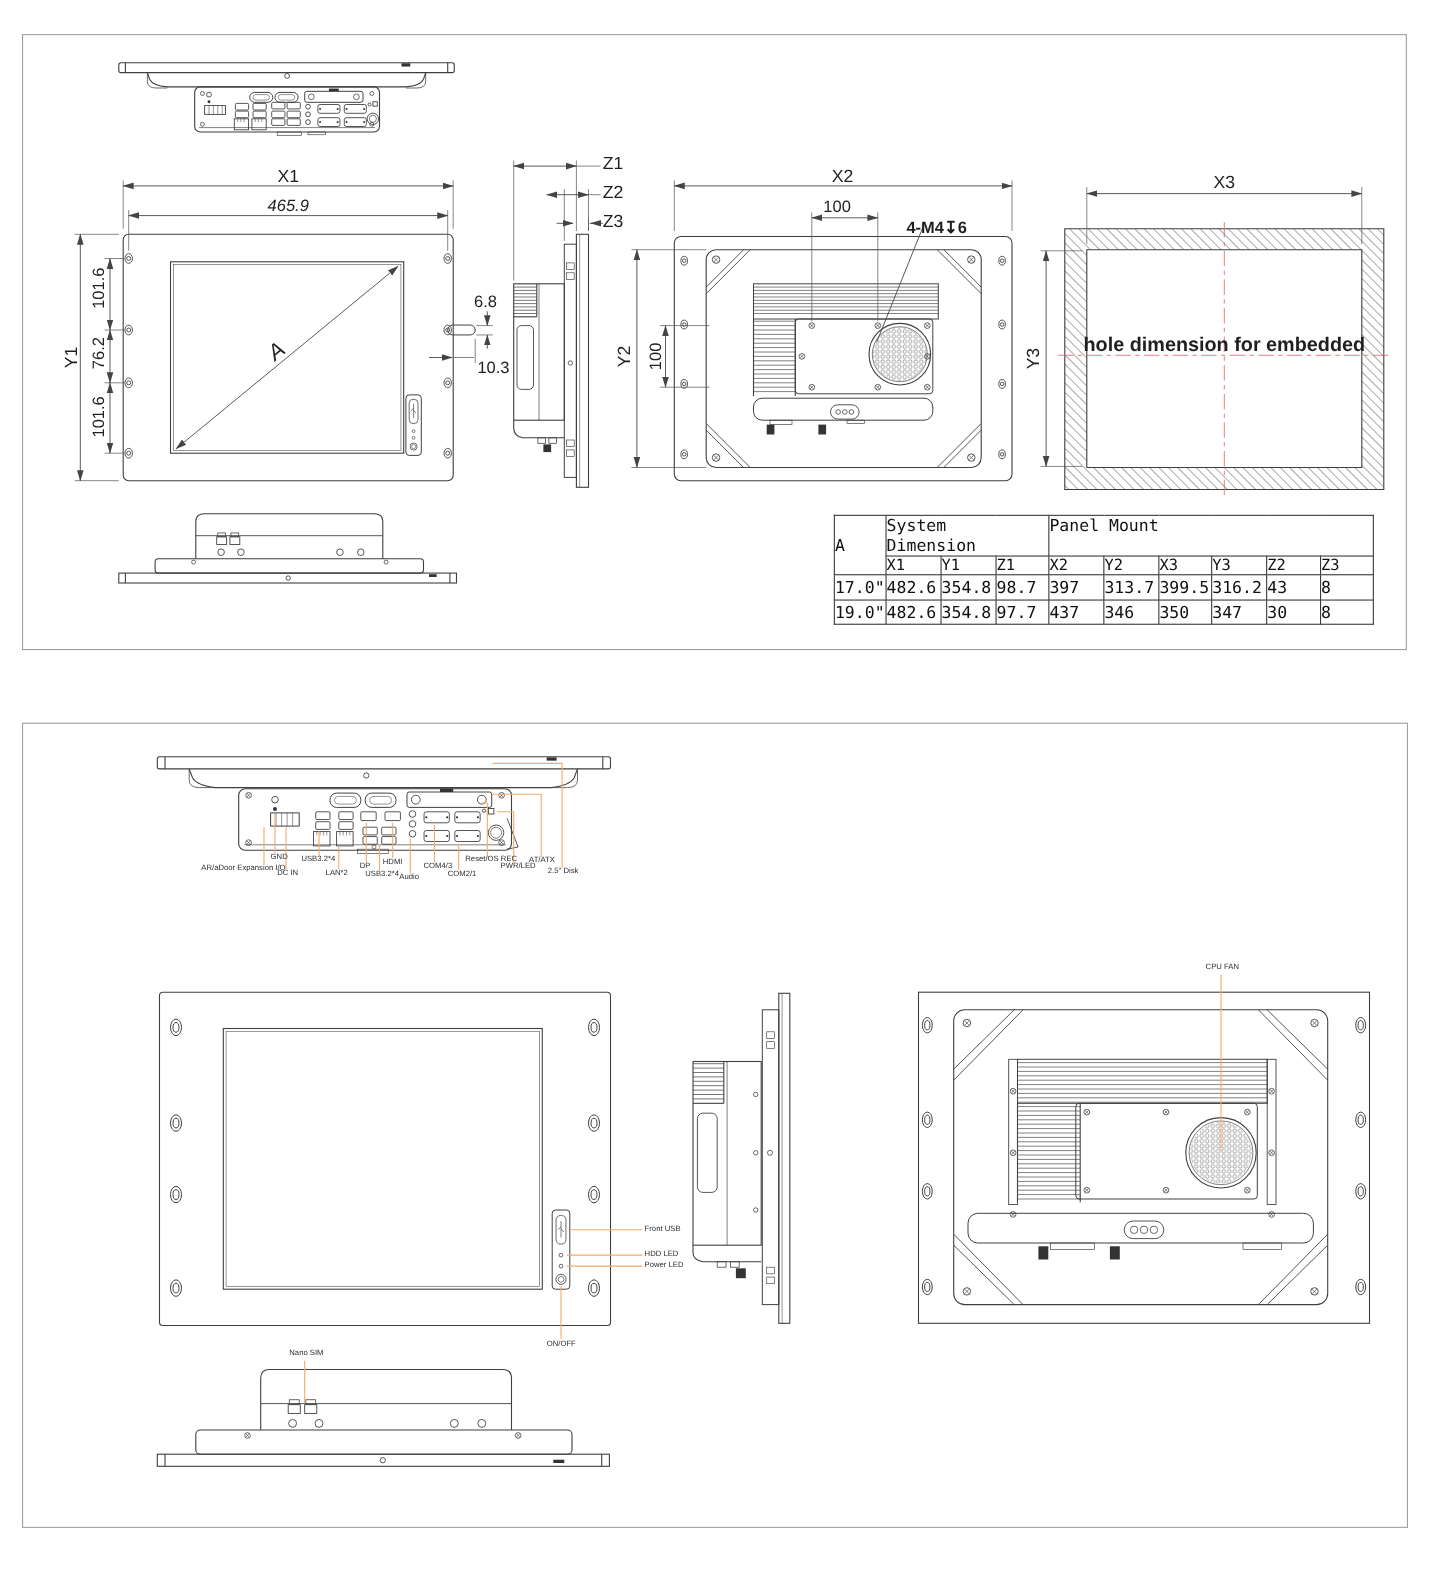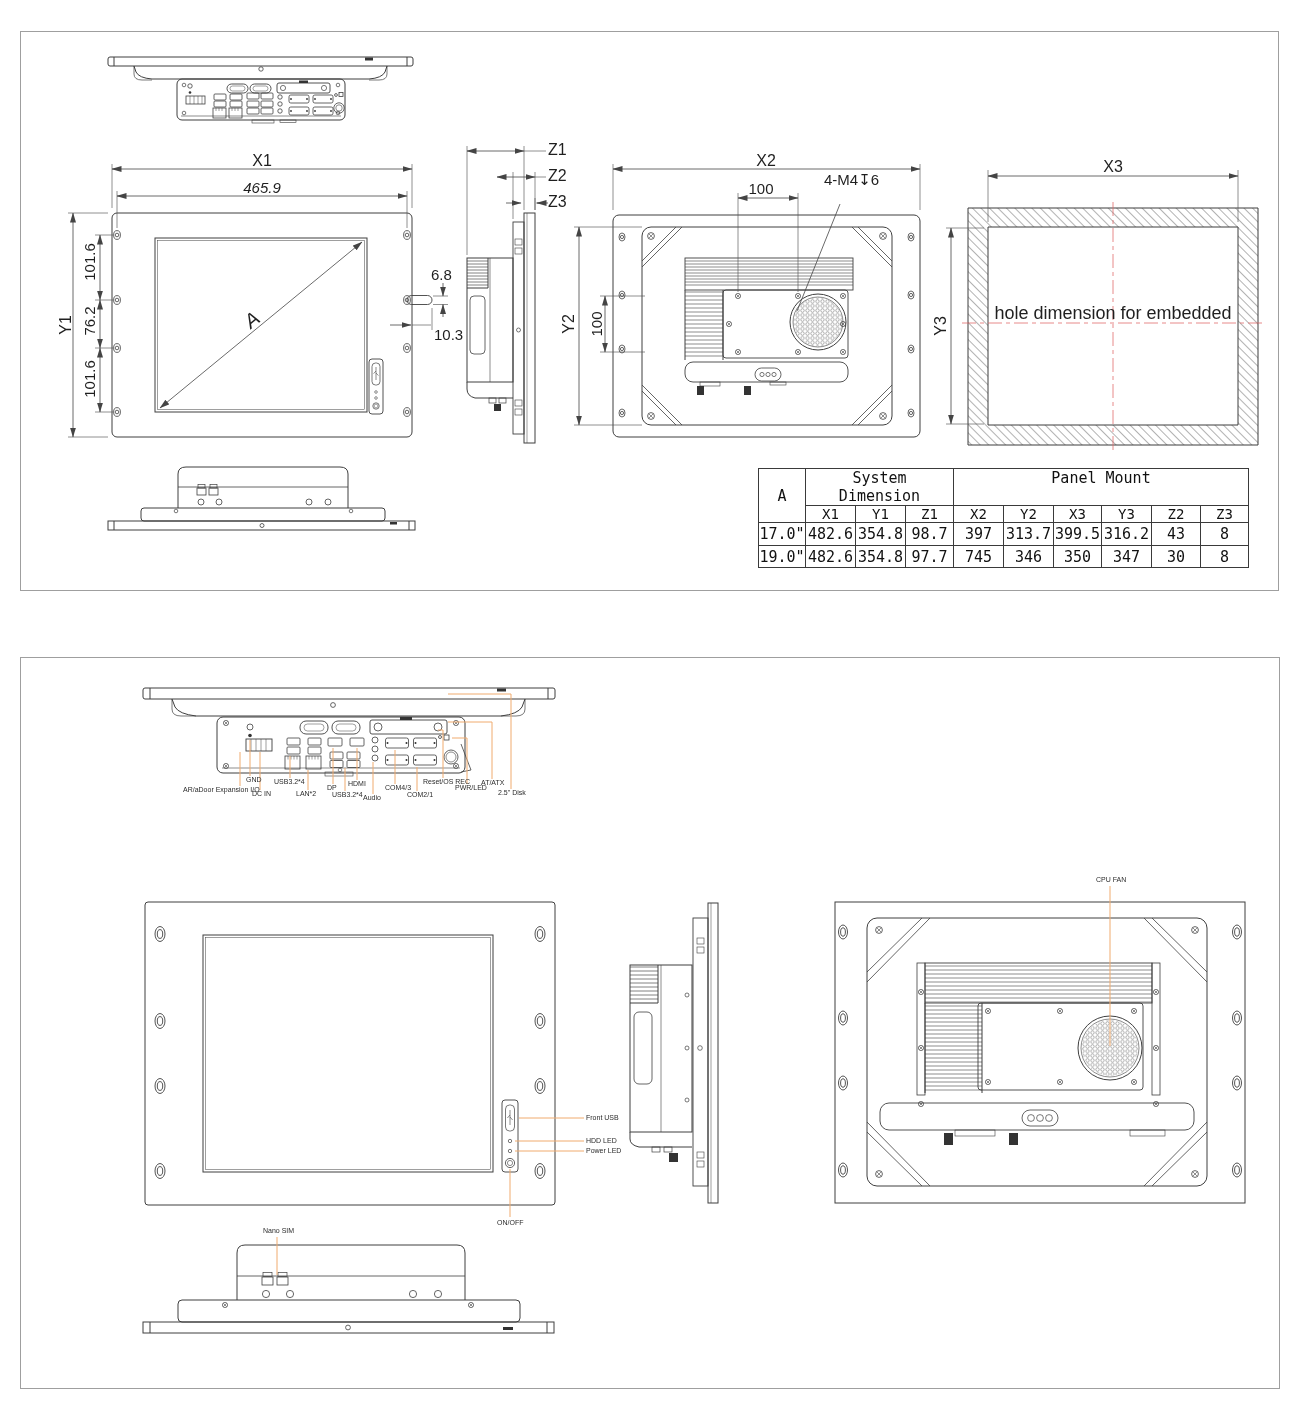--- a/index.html
+++ b/index.html
@@ -10,21 +10,21 @@
   #sheet2{left:20px;top:657px;width:1258px;height:730px;}
   svg.art{position:absolute;left:0;top:0;}
   .lbl{position:absolute;color:#1f1f1f;white-space:nowrap;line-height:1.05;}
   .d16{font-size:16px;} .d15{font-size:15px;} .d18{font-size:18px;}
   .io{font-size:7px;color:#2b2b2b;}
   .ctr{transform:translateX(-50%);}
   .vlab{transform:translate(-50%,-50%) rotate(-90deg);}
   .diagA{font-size:20px;font-style:italic;transform:translate(-50%,-50%) rotate(-39deg);}
   table.spec{position:absolute;left:758px;top:468px;border-collapse:collapse;
     font-family:"DejaVu Sans Mono",monospace;font-size:15px;color:#111;table-layout:fixed;}
-  table.spec td{border:1px solid #3a3a3a;text-align:center;padding:0;overflow:hidden;}
+  table.spec td{border:1px solid #3a3a3a;text-align:left;padding:0;overflow:hidden;}
   table.spec .grp{vertical-align:top;line-height:18px;}
   .cl{stroke:#e06666;stroke-width:0.9;stroke-dasharray:14 4 4 4;opacity:.85;}
   .ldr{stroke:#f0ab6e;stroke-width:1;fill:none;}
 </style>
 </head>
 <body>
 
 <div class="stage">
 
   <div class="sheet" id="sheet1"></div>
@@ -556,26 +556,26 @@
   <span class="lbl d15 vlab" style="left:90px;top:321px;">76.2</span>
   <span class="lbl d15 vlab" style="left:90px;top:379px;">101.6</span>
   <span class="lbl d15" style="left:431px;top:267px;">6.8</span>
   <span class="lbl d15" style="left:434px;top:327px;">10.3</span>
   <span class="lbl diagA" style="left:252px;top:320px;">A</span>
   <span class="lbl d16" style="left:548px;top:142px;">Z1</span>
   <span class="lbl d16" style="left:548px;top:168px;">Z2</span>
   <span class="lbl d16" style="left:548px;top:194px;">Z3</span>
   <span class="lbl d16 ctr" style="left:766px;top:153px;">X2</span>
   <span class="lbl d15 ctr" style="left:761px;top:181px;">100</span>
-  <span class="lbl d15" style="left:824px;top:172px;">4-M4↧6</span>
+  <span class="lbl d15" style="left:824px;top:200px;font-weight:bold;">4-M4↧6</span>
   <span class="lbl d16 vlab" style="left:569px;top:324px;">Y2</span>
   <span class="lbl d15 vlab" style="left:597px;top:324px;">100</span>
   <span class="lbl d16 ctr" style="left:1113px;top:159px;">X3</span>
   <span class="lbl d16 vlab" style="left:941px;top:326px;">Y3</span>
-  <span class="lbl d18 ctr" style="left:1113px;top:304px;">hole dimension for embedded</span>
+  <span class="lbl d18 ctr" style="left:1113px;top:304px;font-weight:bold;">hole dimension for embedded</span>
 
   <table class="spec">
     <colgroup>
       <col style="width:47px">
         <col style="width:50px">
         <col style="width:50px">
         <col style="width:48px">
       <col style="width:50px">
         <col style="width:50px">
         <col style="width:48px">
@@ -613,21 +613,21 @@
       <td>399.5</td>
       <td>316.2</td>
       <td>43</td>
       <td>8</td>
     </tr>
     <tr style="height:22px;">
       <td>19.0"</td>
       <td>482.6</td>
       <td>354.8</td>
       <td>97.7</td>
-      <td>745</td>
+      <td>437</td>
       <td>346</td>
       <td>350</td>
       <td>347</td>
       <td>30</td>
       <td>8</td>
     </tr>
   </tbody>
     </table>
 
   <span class="lbl io" style="left:246px;top:776px;">GND</span>

